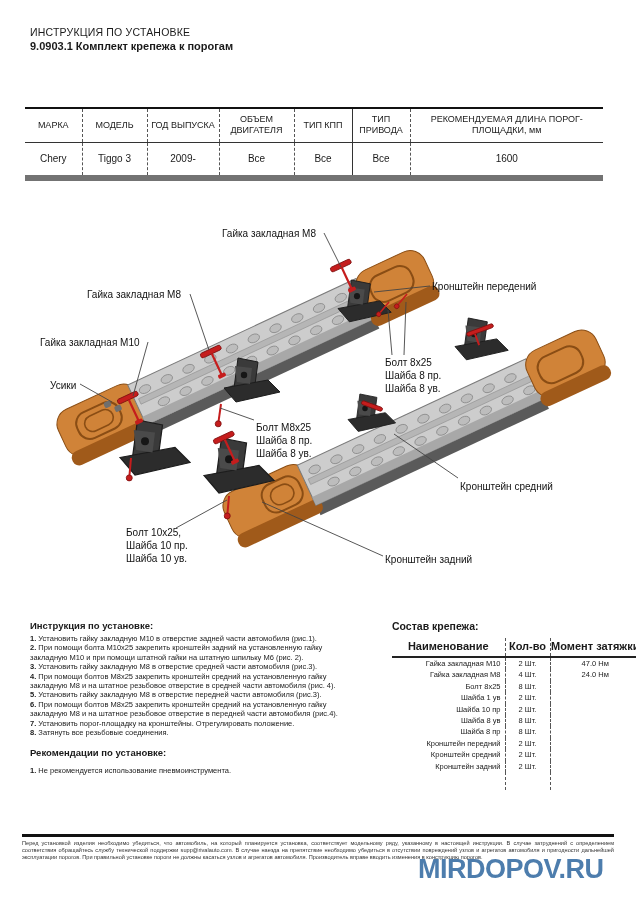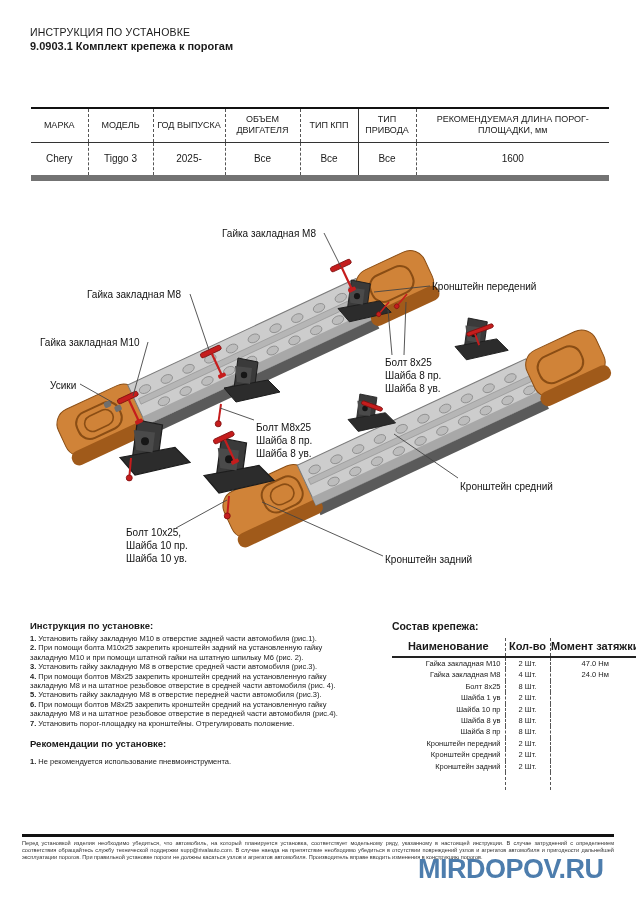--- a/index.html
+++ b/index.html
@@ -5,21 +5,21 @@
   html,body{margin:0;padding:0;background:#e8e8e8;}
   .page{position:relative;width:636px;height:900px;background:#ffffff;margin:0 auto;
         font-family:"Liberation Sans","DejaVu Sans",sans-serif;color:#1a1a1a;overflow:hidden;}
 
   
   .hdr{position:absolute;left:30px;top:26px;}
   .hdr .t1{font-size:10.5px;letter-spacing:.2px;}
   .hdr .t2{font-size:11px;font-weight:bold;margin-top:2px;}
 
   
-  table.veh{position:absolute;left:31px;top:107px;width:578px;border-collapse:collapse;table-layout:fixed;}
+  table.veh{position:absolute;left:25px;top:107px;width:578px;border-collapse:collapse;table-layout:fixed;}
   table.veh th,table.veh td{border-left:1px dashed #555;padding:2px 3px;text-align:center;vertical-align:middle;font-weight:normal;}
   table.veh th:first-child,table.veh td:first-child{border-left:none;}
   table.veh th.solid,table.veh td.solid{border-left:1px solid #333;}
   table.veh thead tr{border-top:2px solid #111;border-bottom:1px solid #333;height:34px;}
   table.veh tbody tr{border-bottom:6px solid #737373;height:36px;}
   table.veh th{font-size:9px;line-height:11px;}
   table.veh td{font-size:10px;}
 
   
   .diagram{position:absolute;left:0;top:212px;width:636px;height:410px;}
@@ -80,21 +80,21 @@
         <th>ОБЪЕМ ДВИГАТЕЛЯ</th>
         <th>ТИП КПП</th>
         <th class="solid">ТИП ПРИВОДА</th>
         <th>РЕКОМЕНДУЕМАЯ ДЛИНА ПОРОГ-ПЛОЩАДКИ, мм</th>
       </tr>
     </thead>
     <tbody>
       <tr>
         <td>Chery</td>
         <td>Tiggo 3</td>
-        <td>2025-</td>
+        <td>2009-</td>
         <td>Все</td>
         <td>Все</td>
         <td class="solid">Все</td>
         <td>1600</td>
       </tr>
     </tbody>
   </table>
 
   <div class="diagram">
     <svg width="636" height="410" viewBox="0 0 636 410">
@@ -249,20 +249,21 @@
 
   <div class="instr">
     <div class="stitle">Инструкция по установке:</div>
     <div class="step"><b>1.</b> <span>Установить гайку закладную М10 в отверстие задней части автомобиля (рис.1).</span></div>
     <div class="step"><b>2.</b> <span>При помощи болта М10х25 закрепить кронштейн задний на установленную гайку закладную М10 и при помощи штатной гайки на штатную шпильку М6 (рис. 2).</span></div>
     <div class="step"><b>3.</b> <span>Установить гайку закладную М8 в отверстие средней части автомобиля (рис.3).</span></div>
     <div class="step"><b>4.</b> <span>При помощи болтов М8х25 закрепить кронштейн средний на установленную гайку закладную М8 и на штатное резьбовое отверстие в средней части автомобиля (рис. 4).</span></div>
     <div class="step"><b>5.</b> <span>Установить гайку закладную М8 в отверстие передней части автомобиля (рис.3).</span></div>
     <div class="step"><b>6.</b> <span>При помощи болтов М8х25 закрепить кронштейн средний на установленную гайку закладную М8 и на штатное резьбовое отверстие в передней части автомобиля (рис.4).</span></div>
     <div class="step"><b>7.</b> <span>Установить порог-площадку на кронштейны. Отрегулировать положение.</span></div>
+    <div class="step"><b>8.</b> <span>Затянуть все резьбовые соединения.</span></div>
 
     <div class="rec-title">Рекомендации по установке:</div>
     <div class="step"><b>1.</b> <span>Не рекомендуется использование пневмоинструмента.</span></div>
   </div>
 
   <div class="parts">
     <div class="ptitle">Состав крепежа:</div>
     <table class="pt">
       <colgroup>
           <col style="width:113px">

